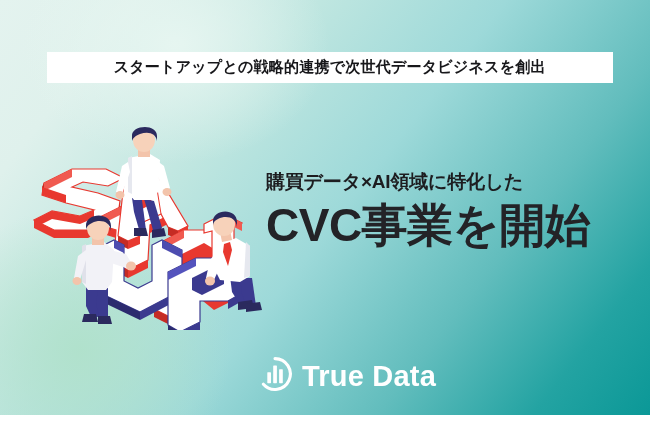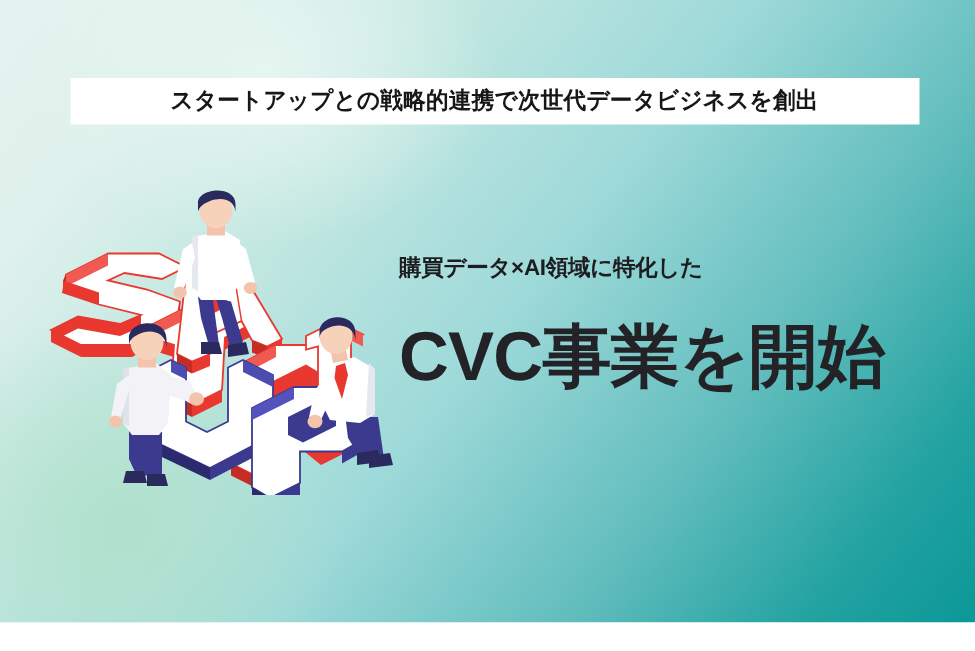--- a/index.html
+++ b/index.html
@@ -68,29 +68,29 @@
   }
 
   
   #headline {
     position: absolute;
     left: 266px;
     top: 170px;
     width: 360px;
   }
   #headline-sub {
-    font-size: 15px;
+    font-size: 19px;
     font-weight: bold;
     color: #1d1d20;
     letter-spacing: -0.2px;
     white-space: nowrap;
     line-height: 1.25;
   }
   #headline-main {
-    margin-top: 23px;
+    margin-top: 6px;
     font-size: 46px;
     font-weight: bold;
     color: #232327;
     letter-spacing: -0.5px;
     white-space: nowrap;
     line-height: 1.12;
   }
 
   
   #logo {
@@ -278,14 +278,26 @@
         <path d="M185 122 C184 109, 209 107, 209 122 L209 127 C208 117, 198 115, 190 119 C186 121, 185 123, 185 127 Z" fill="#2b2a5e"></path>
       </g>
     </svg>
   </div>
 
   <div id="headline">
     <div id="headline-sub">購買データ×AI領域に特化した</div>
     <div id="headline-main">CVC事業を開始</div>
   </div>
 
+  <div id="logo">
+    <span id="logo-mark">
+      <svg width="36" height="36" viewBox="0 0 36 36" xmlns="http://www.w3.org/2000/svg">
+        <path d="M18 2.6
+                 A15.4 15.4 0 1 1 6.4 28.2" fill="none" stroke="#ffffff" stroke-width="3.1" stroke-linecap="round"></path>
+        <rect x="10.3" y="16.2" width="3.7" height="11" rx="0.6" fill="#ffffff"></rect>
+        <rect x="16.2" y="9.4" width="3.7" height="17.8" rx="0.6" fill="#ffffff"></rect>
+        <rect x="22.1" y="13.2" width="3.7" height="14" rx="0.6" fill="#ffffff"></rect>
+      </svg>
+    </span>
+    <span id="logo-text">True Data</span>
+  </div>
 
 </div>
 
 </body></html>

